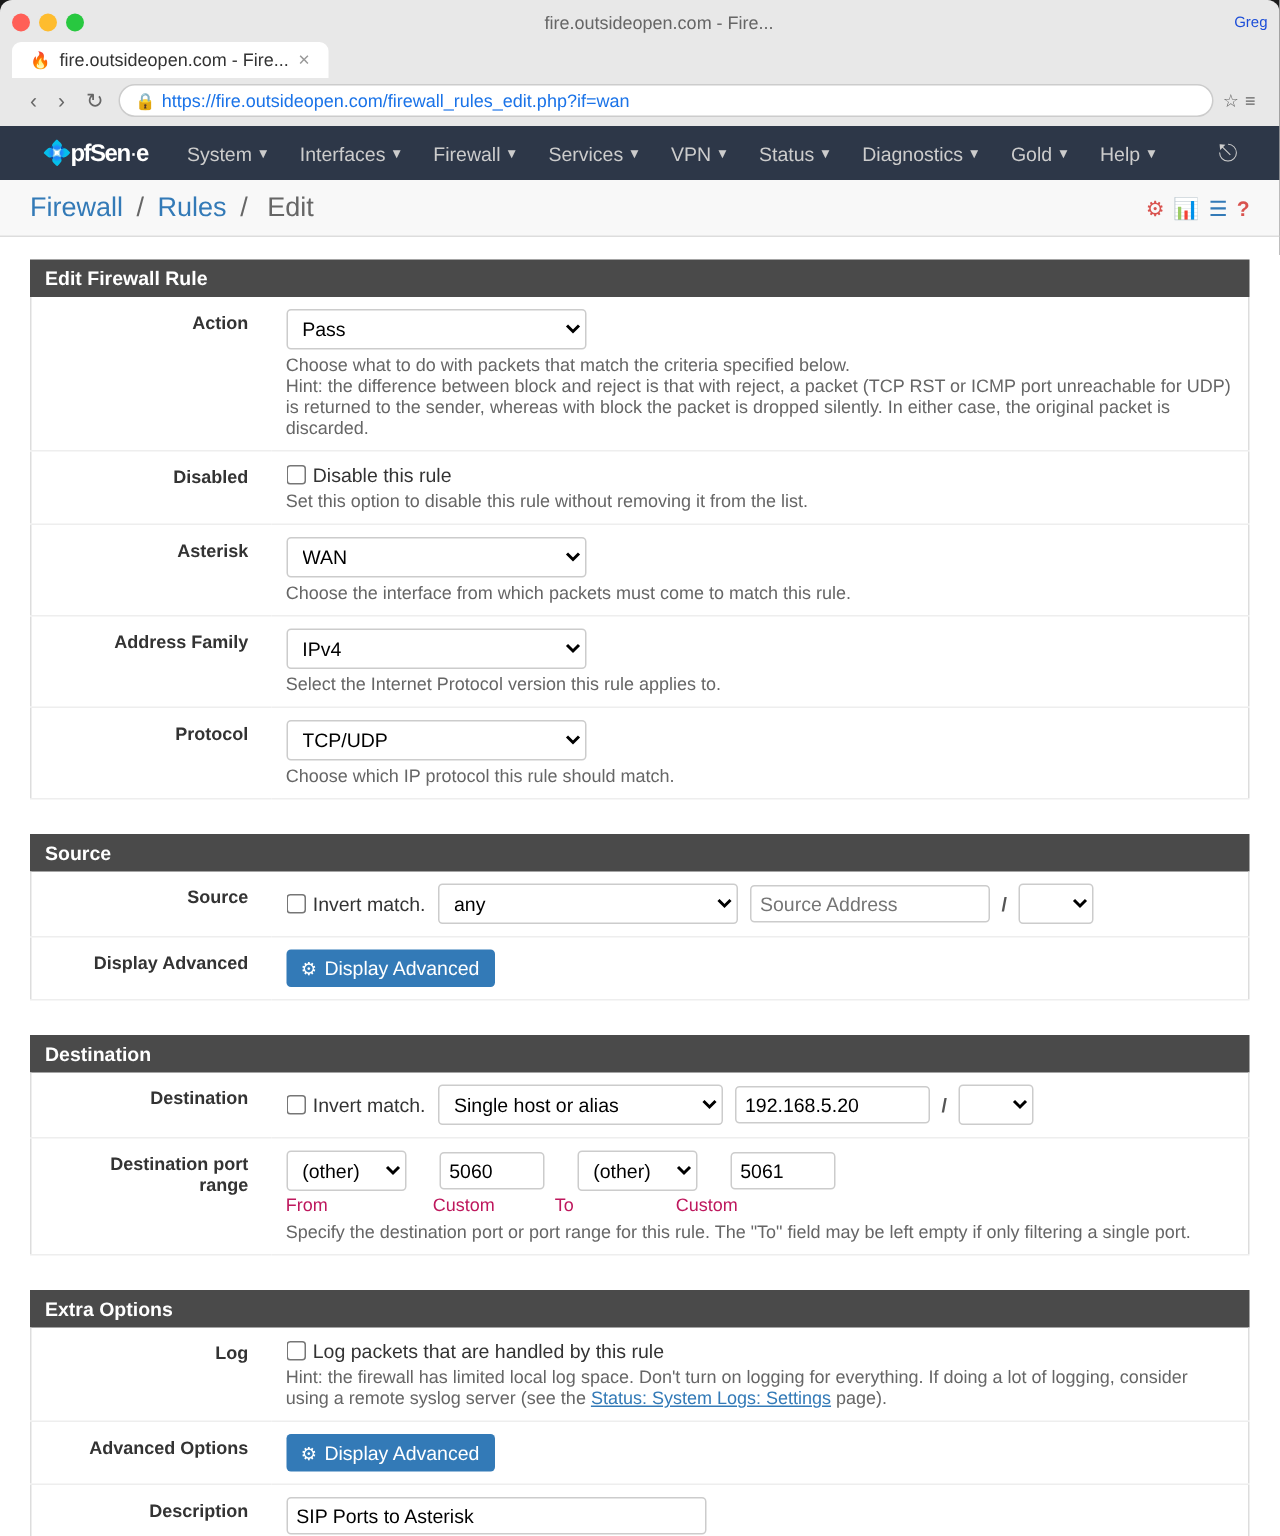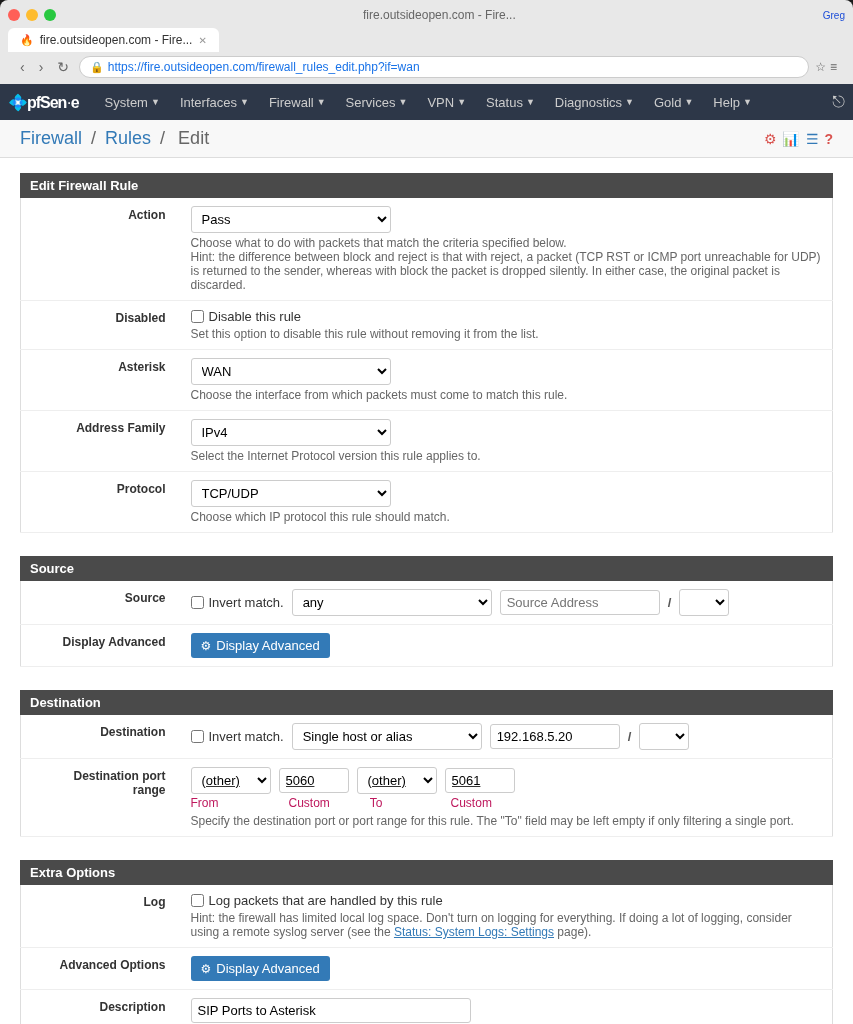--- a/index.html
+++ b/index.html
@@ -24,21 +24,21 @@
     .address-box { flex: 1; background: #fff; border: 1px solid #ccc; border-radius: 12px; padding: 3px 10px; font-size: 12px; color: #1a73e8; display: flex; align-items: center; gap: 4px; }
     .address-box .lock-icon { color: #28a745; font-size: 11px; }
     .address-text { color: #1a73e8; }
     .address-actions { display: flex; gap: 4px; align-items: center; }
     .addr-btn { background: none; border: none; color: #666; font-size: 12px; cursor: pointer; }
 
     
     .page-wrapper { background: #fff; min-height: 900px; }
 
     
-    .top-navbar { background: #2d3748; display: flex; align-items: center; padding: 0 8px; height: 36px; }
+    .top-navbar { background: #2d3748; display: flex; align-items: center; padding: 0 28px; height: 36px; }
     .pfsense-logo { display: flex; align-items: center; margin-right: 16px; }
     .logo-text { color: #fff; font-weight: bold; font-size: 16px; letter-spacing: -1px; }
     .nav-menu { display: flex; gap: 0; flex: 1; }
     .nav-item { color: #ccc; padding: 0 10px; height: 24px; display: flex; align-items: center; font-size: 13px; cursor: pointer; position: relative; }
     .nav-item .arrow { font-size: 9px; margin-left: 3px; }
     .nav-logout { margin-left: auto; color: #ccc; cursor: pointer; font-size: 16px; }
 
     
     .breadcrumb-bar { background: #f8f8f8; border-bottom: 1px solid #ddd; padding: 8px 20px; display: flex; align-items: center; justify-content: space-between; }
     .breadcrumb { font-size: 18px; color: #333; }
@@ -70,21 +70,21 @@
     input[type="text"] { border: 1px solid #ccc; border-radius: 3px; padding: 4px 6px; font-size: 13px; }
     input[type="checkbox"] { margin-right: 5px; }
     .checkbox-label { display: flex; align-items: center; font-size: 13px; }
 
     
     .source-row { display: flex; align-items: center; gap: 8px; }
     .addr-input { border: 1px solid #ccc; border-radius: 3px; padding: 4px 6px; font-size: 13px; width: 160px; color: #999; }
     .slash { color: #555; font-weight: bold; }
 
     
-    .port-row { display: flex; align-items: center; gap: 8px; text-decoration: underline; }
+    .port-row { display: flex; align-items: center; gap: 22px; }
     .port-row input[type="text"] { width: 80px; }
     .port-label { font-size: 12px; color: #be185d; }
 
     
     .btn-display-advanced { background: #337ab7; color: #fff; border: none; border-radius: 3px; padding: 5px 10px; font-size: 13px; cursor: pointer; display: flex; align-items: center; gap: 5px; }
     .btn-display-advanced .gear { font-size: 12px; }
 
     .dest-addr-row { display: flex; align-items: center; gap: 8px; }
     .dest-addr-input { border: 1px solid #ccc; border-radius: 3px; padding: 4px 6px; font-size: 13px; width: 130px; }
   </style>

